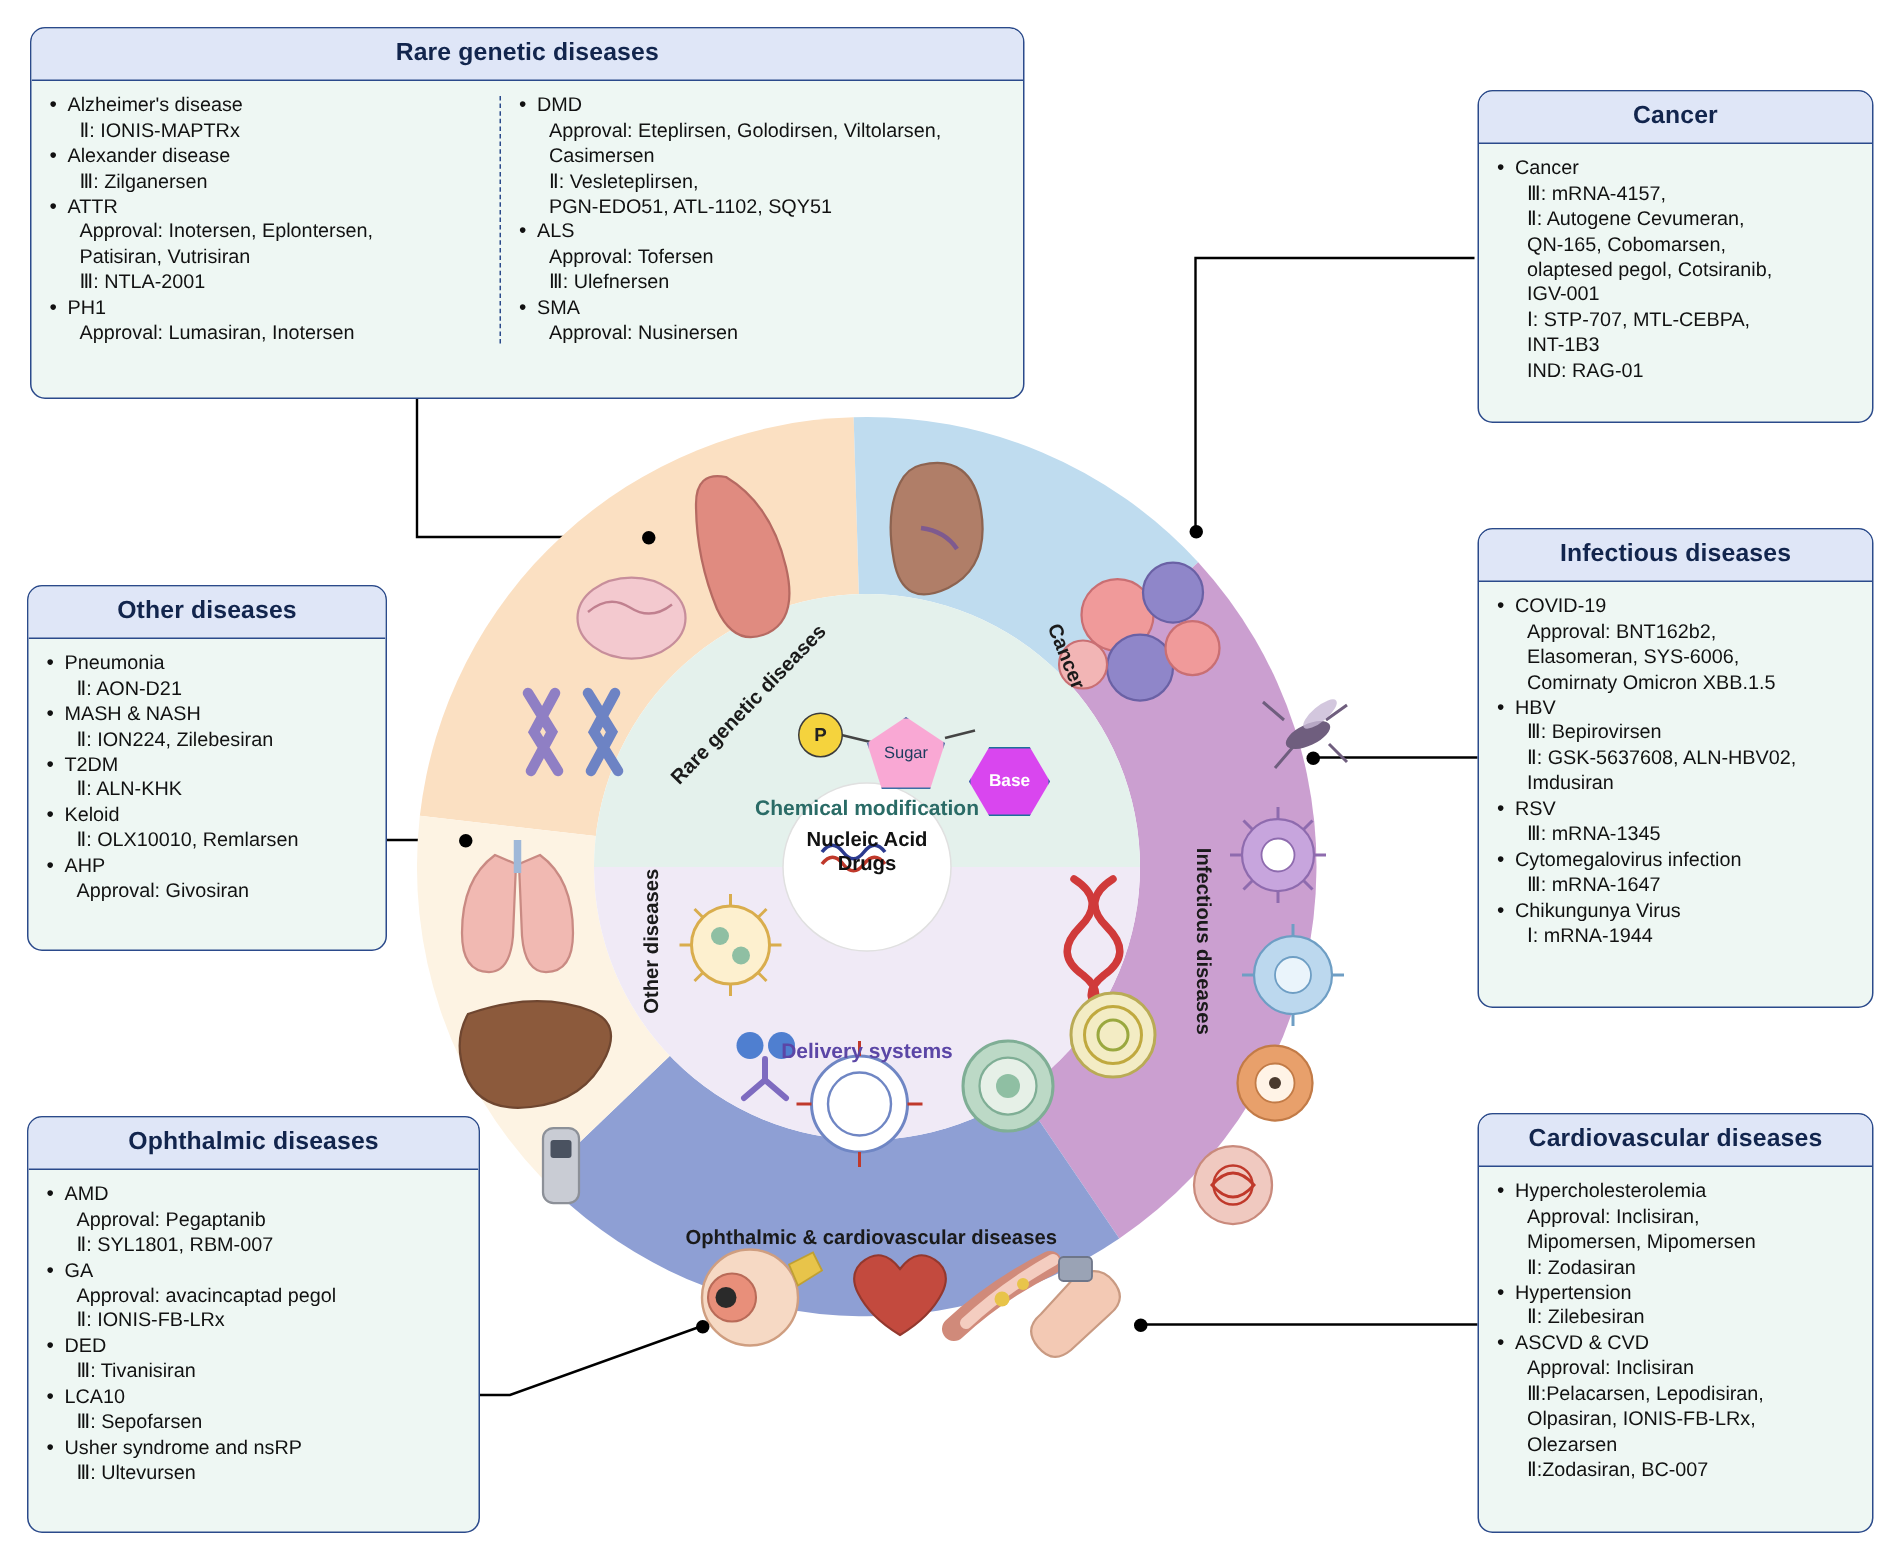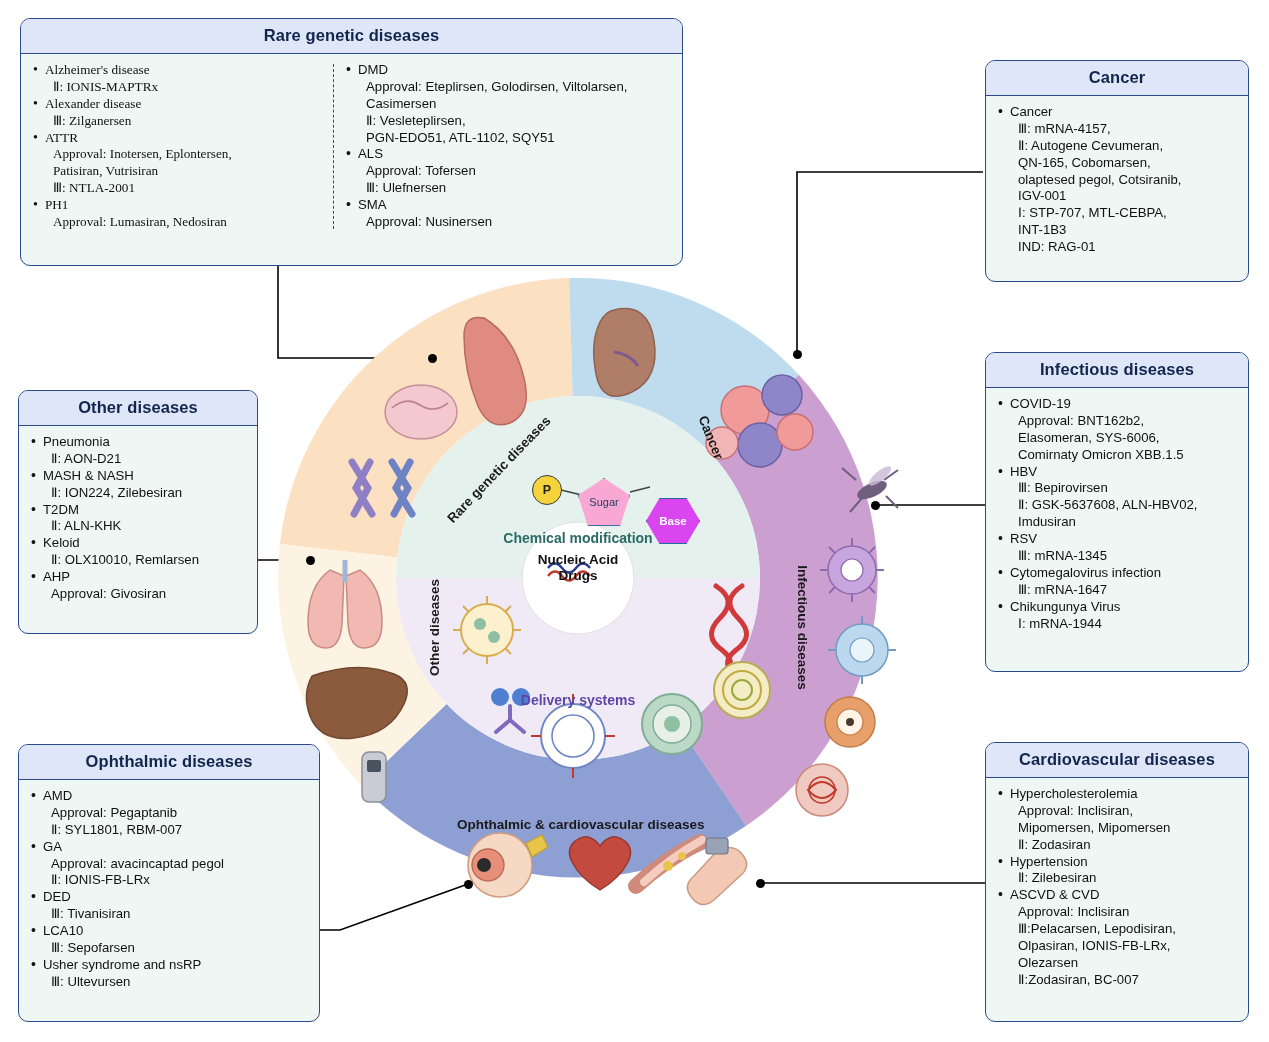--- a/index.html
+++ b/index.html
@@ -53,21 +53,21 @@
   }
   .sub {
     padding-left: 22px;
     white-space: pre-line;
   }
   .two-col {
     display: flex;
     gap: 0px;
   }
   .two-col > div { }
-  .col-left { width: 300px; padding-right: 6px; font-family: Liberation Serif, serif; }
+  .col-left { width: 300px; padding-right: 6px; }
   .col-div {
     border-left: 1.6px dashed #2b4a8b;
     margin: 2px 10px 2px 2px;
   }
   .col-right { flex: 1; }
   .dot {
     position: absolute;
     width: 9px; height: 9px;
     background: #000;
     border-radius: 50%;
@@ -335,21 +335,21 @@
         <div class="col-left">
           <div class="bullet-line"><span>Alzheimer's disease</span></div>
           <div class="sub">Ⅱ: IONIS-MAPTRx</div>
           <div class="bullet-line"><span>Alexander disease</span></div>
           <div class="sub">Ⅲ: Zilganersen</div>
           <div class="bullet-line"><span>ATTR</span></div>
           <div class="sub">Approval: Inotersen, Eplontersen,
  Patisiran, Vutrisiran
 Ⅲ: NTLA-2001</div>
           <div class="bullet-line"><span>PH1</span></div>
-          <div class="sub">Approval: Lumasiran, Nedosiran</div>
+          <div class="sub">Approval: Lumasiran, Inotersen</div>
         </div>
         <div class="col-div"></div>
         <div class="col-right">
           <div class="bullet-line"><span>DMD</span></div>
           <div class="sub">Approval: Eteplirsen, Golodirsen, Viltolarsen,
   Casimersen
  Ⅱ:  Vesleteplirsen,
  PGN-EDO51, ATL-1102,  SQY51</div>
           <div class="bullet-line"><span>ALS</span></div>
           <div class="sub">Approval: Tofersen

